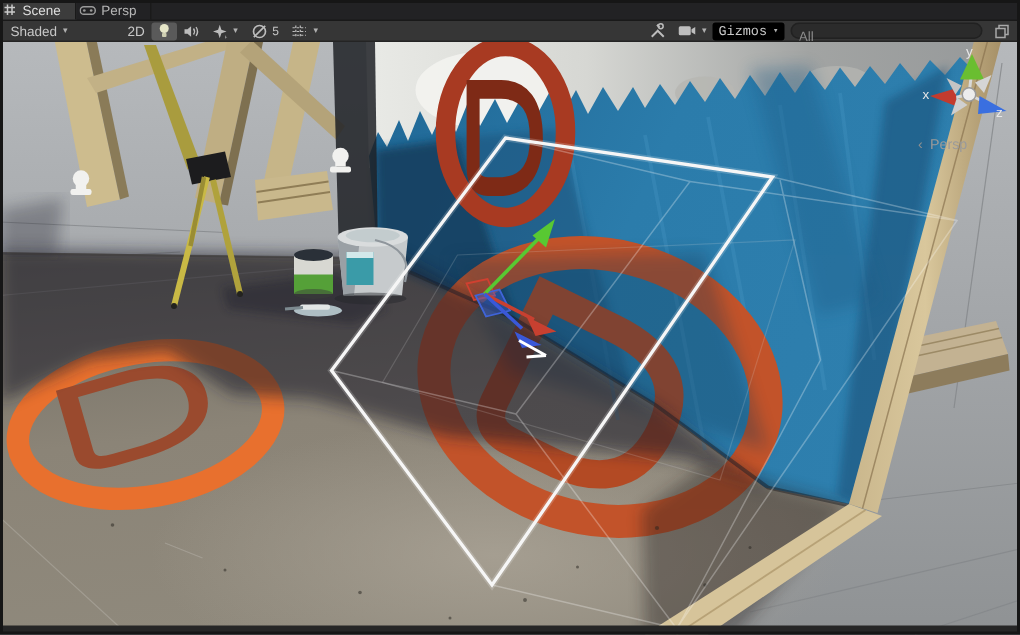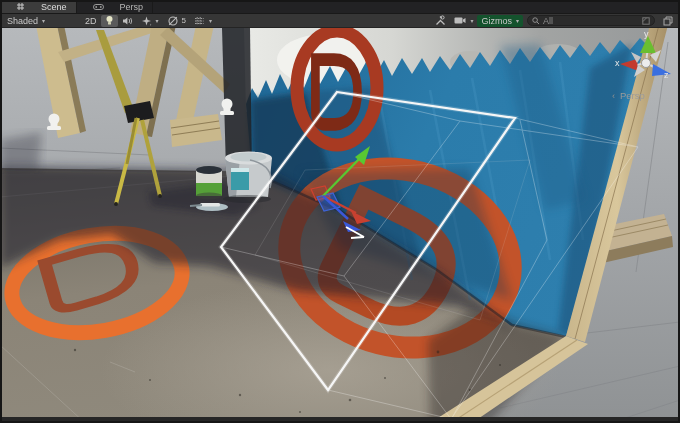--- a/index.html
+++ b/index.html
@@ -10,46 +10,46 @@
     background:#161616;
   }
   #app::after{content:"";position:absolute;inset:0;border:2px solid #161616;pointer-events:none;z-index:50;}
   
   .tabbar{
     position:absolute;left:0;top:0;width:680px;height:14px;
     background:#222224;display:flex;align-items:stretch;z-index:10;
     border-bottom:1px solid #191919;
   }
   .tab{
-    display:flex;align-items:center;gap:16px;padding:0 9px 0 16px;
+    display:flex;align-items:center;gap:4px;padding:0 9px 0 2px;
     font-size:9px;color:#b6b6b6;background:transparent;cursor:default;
     border-right:1px solid #1a1a1a;
   }
   .tab.active{background:#3c3c3c;color:#dedede;}
   .tab svg{flex:0 0 auto;}
   
   .toolbar{
     position:absolute;left:0;top:14px;width:680px;height:14px;
     background:#363636;display:flex;align-items:center;z-index:10;
     padding:0 3px;border-bottom:1px solid #242424;
     font-size:9px;color:#cccccc;
   }
   .tb-btn{
     display:flex;align-items:center;gap:2px;height:12px;padding:0 4px;
     border-radius:2px;color:#c8c8c8;
   }
   .tb-btn.pressed{background:#5a5a5a;}
-  .tb-btn.boxed{background:#14532d;}
+  .tb-btn.boxed{background:#000000;font-family:Liberation Mono, monospace;}
   .dd{font-size:6px;color:#b0b0b0;margin-left:2px;}
   .shaded-dd{width:78px;}
   .spacer{flex:1;}
   .searchbox{
     display:flex;align-items:center;gap:3px;height:11px;width:128px;
     background:#2b2b2b;border:1px solid #212121;border-radius:7px;
-    padding:0 4px;margin:0 4px 0 4px;
+    padding:0 4px;margin:0 4px 0 4px;flex-direction:column;
   }
   .searchbox input{
     flex:1;min-width:0;background:transparent;border:none;outline:none;
     font-size:9px;color:#bdbdbd;font-family:"Liberation Sans",sans-serif;padding:0;
   }
   .searchbox input::placeholder{color:#8a8a8a;}
   .vis-count{font-size:8px;color:#c4c4c4;margin-left:1px;}
   
   .viewport{position:absolute;left:0;top:28px;width:680px;height:395px;z-index:1;background:#9fa2a5;}
 </style>

